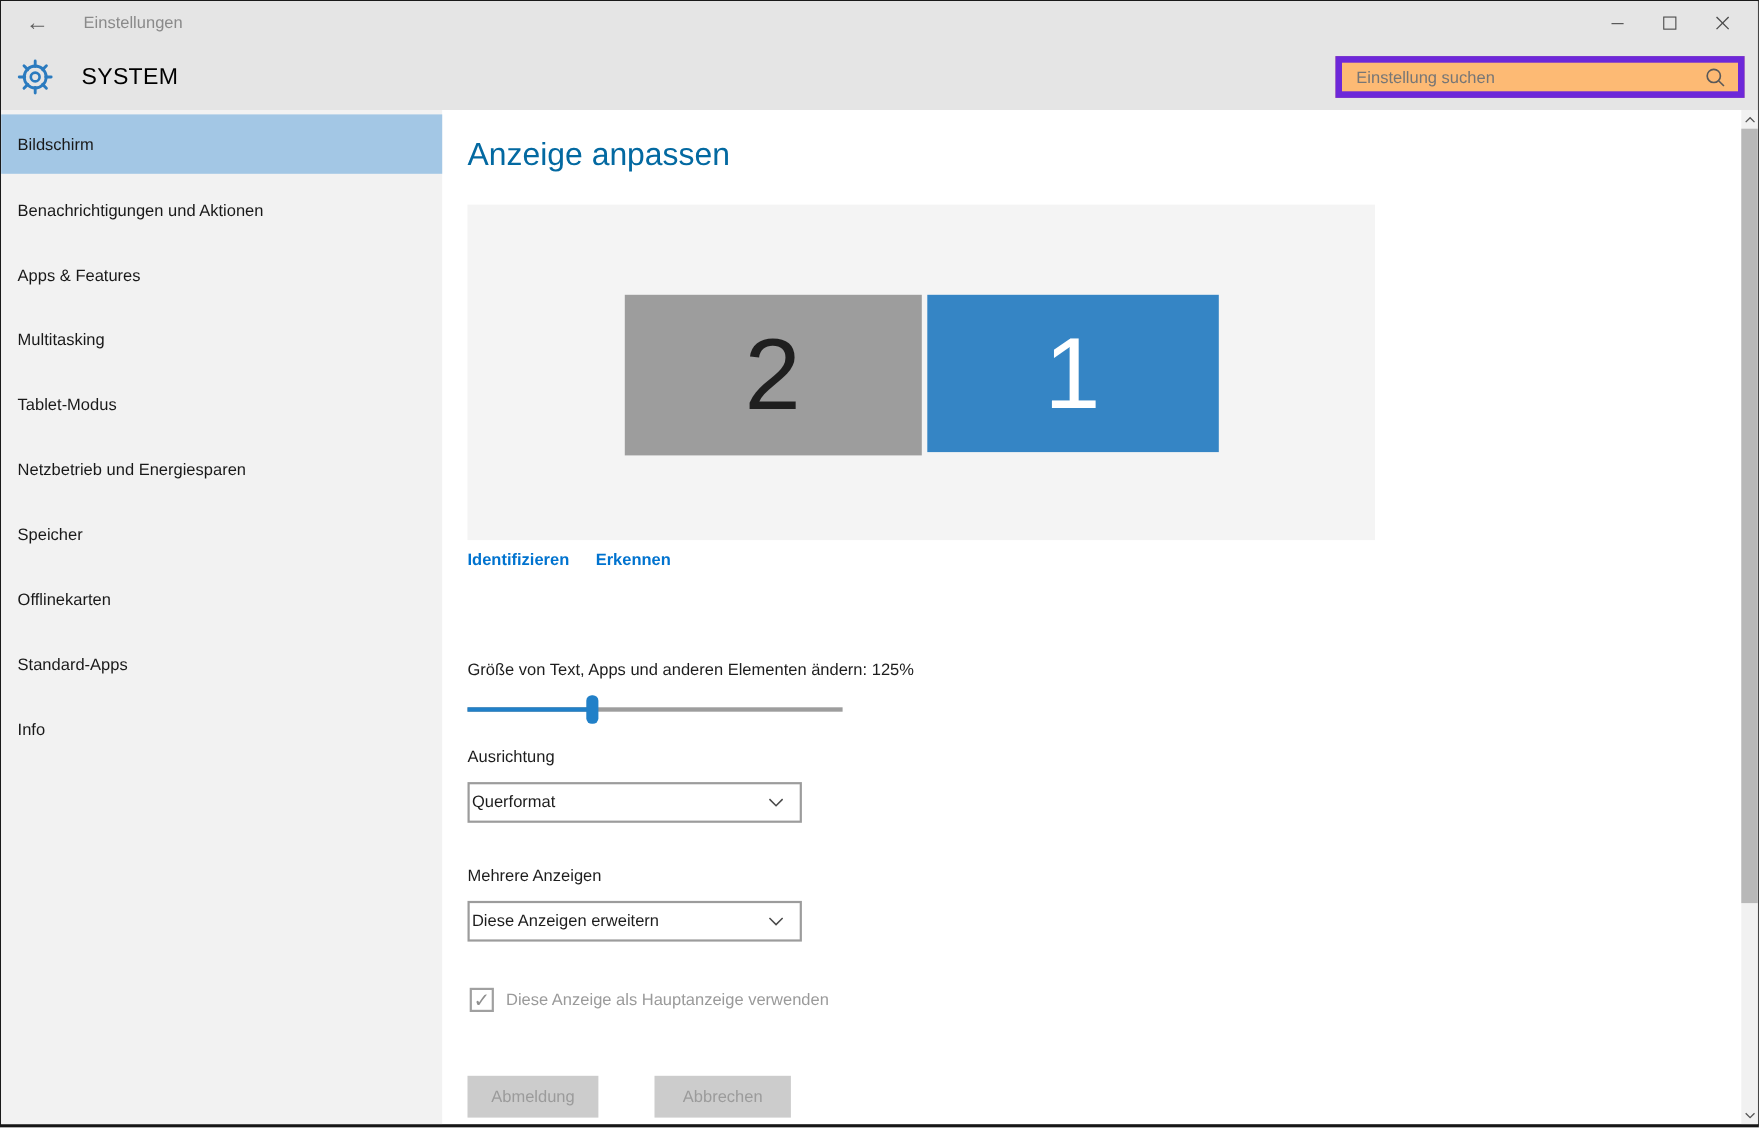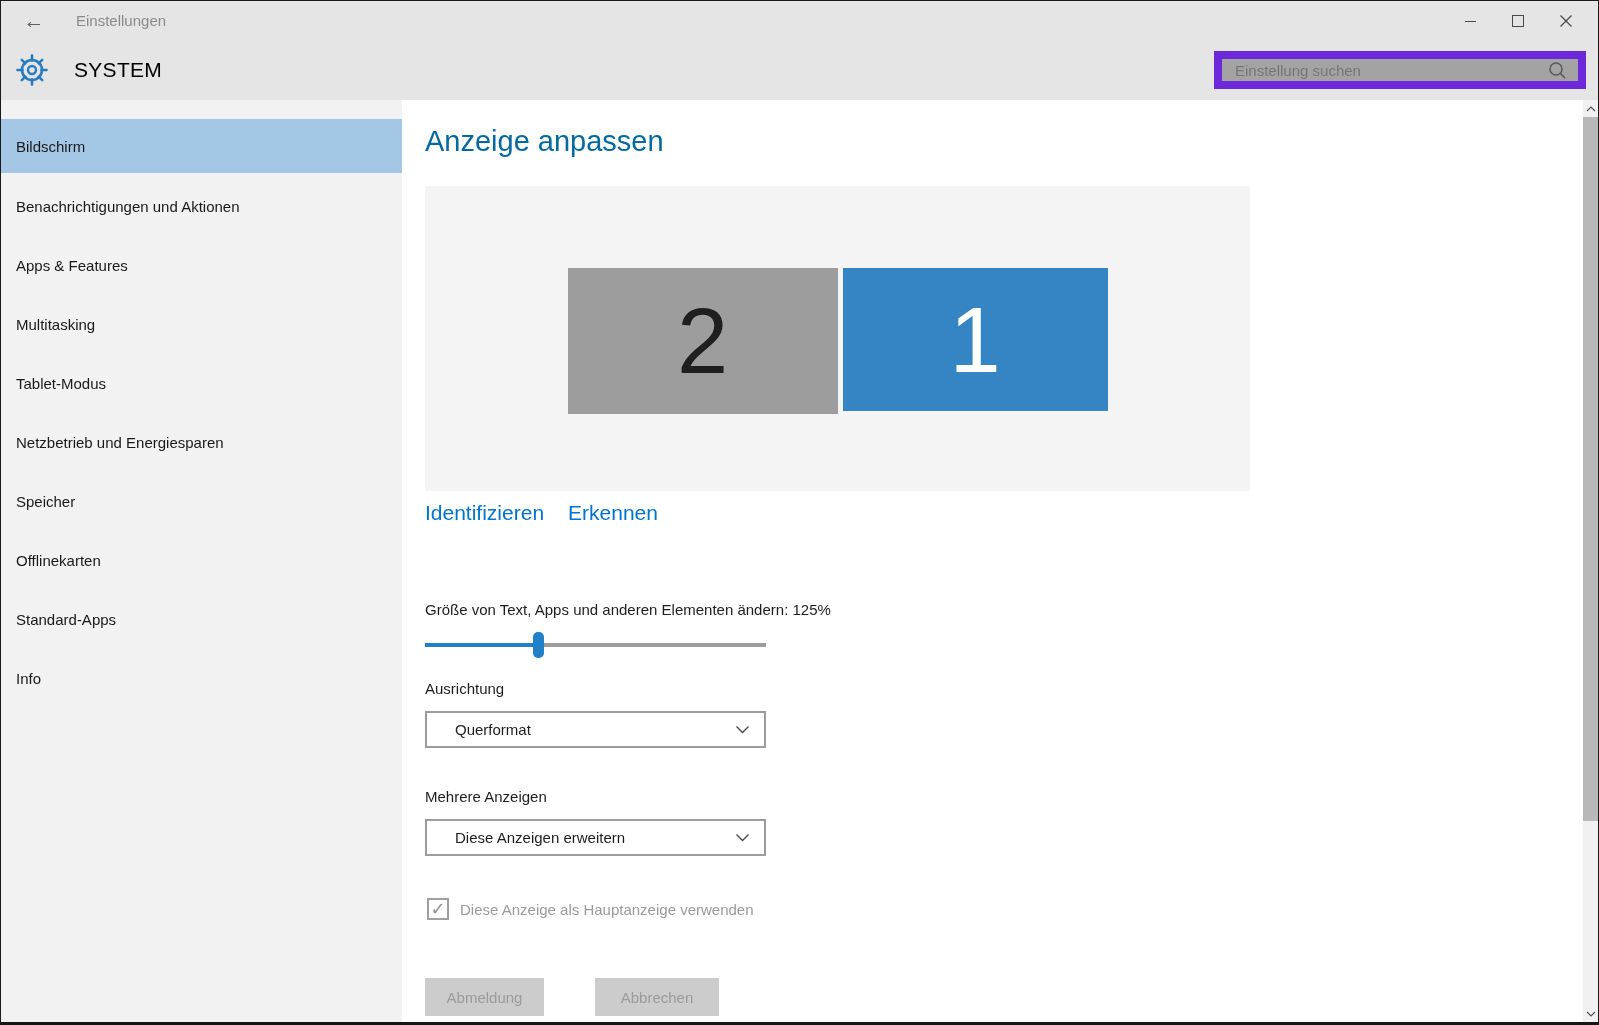--- a/index.html
+++ b/index.html
@@ -13,53 +13,53 @@
   .back-arrow{position:absolute;left:18px;top:6px;width:30px;height:28px;
     font-size:21px;color:#5f5f5f;display:flex;align-items:center;justify-content:center;cursor:default;}
   .titlebar-title{position:absolute;left:75px;top:11px;font-size:15px;color:#8a8a8a;}
   .win-controls{position:absolute;right:8px;top:0;display:flex;}
   .win-btn{width:48px;height:40px;display:flex;align-items:center;justify-content:center;}
   .glyph-min{width:11px;height:1px;background:#4a4a4a;}
   .glyph-max{width:10px;height:10px;border:1px solid #4a4a4a;}
   .gear{position:absolute;left:13px;top:51px;}
   .app-section{position:absolute;left:73px;top:57px;font-size:21px;color:#000;letter-spacing:.3px;}
   .search-box{position:absolute;left:1213px;top:50px;width:372px;height:38px;box-sizing:border-box;
-    border:8px solid #6d28d9;background:#a3a3a3;display:flex;align-items:center;}
+    border:6px solid #6d28d9;background:#fdba74;display:flex;align-items:center;}
   .search-input{flex:1;border:none;outline:none;background:transparent;
     font-family:inherit;font-size:15px;color:#2a2a2a;padding:0 0 0 13px;}
   .search-input::placeholder{color:#767676;opacity:1;}
   .search-icon{margin-right:11px;display:flex;}
   
   .sidebar{position:absolute;left:0;top:99px;bottom:0;width:401px;background:#f2f2f2;}
   .side-item{height:59px;display:flex;align-items:center;padding-left:15px;font-size:15px;color:#191919;}
-  .side-item.selected{height:54px;margin-top:19px;background:#a3c7e5;}
+  .side-item.selected{height:54px;margin-top:4px;background:#a3c7e5;}
   .side-item.first-normal{margin-top:4px;}
   
   .main-title{position:absolute;left:424px;top:124px;font-size:29px;font-weight:300;color:#0369a1;}
   .preview-panel{position:absolute;left:424px;top:185px;width:825px;height:305px;background:#f4f4f4;}
   .monitors{display:flex;justify-content:center;align-items:flex-start;gap:5px;padding-top:82px;}
   .monitor{display:flex;align-items:center;justify-content:center;
     font-weight:200;font-size:92px;line-height:1;}
   .monitor-2{width:270px;height:146px;background:#9d9d9d;color:#1f1f1f;}
   .monitor-1{width:265px;height:143px;background:#3585c5;color:#ffffff;}
-  .links-row{position:absolute;left:424px;top:500px;display:flex;gap:24px;font-size:21px;}
+  .links-row{position:absolute;left:424px;top:500px;display:flex;gap:24px;font-size:15px;font-weight:bold;}
   .link{color:#0073cf;}
   .warning-row{position:absolute;left:424px;top:551px;width:825px;display:flex;
     justify-content:space-between;font-size:15px;}
   .warning-text{color:#c75029;}
   .warning-action{color:#848484;}
   .scale-label{position:absolute;left:424px;top:600px;font-size:15px;color:#1d1d1d;}
   .slider{position:absolute;left:424px;top:631px;width:341px;height:26px;}
   .slider-track{position:absolute;left:0;top:11px;width:100%;height:4px;background:#9d9d9d;}
   .slider-fill{position:absolute;left:0;top:11px;width:114px;height:4px;background:#2180c8;}
   .slider-thumb{position:absolute;left:108px;top:0;width:11px;height:26px;border-radius:5px;background:#2180c8;}
   .field-label{position:absolute;left:424px;font-size:15px;color:#1d1d1d;}
-  .dropdown{position:absolute;left:424px;width:341px;height:37px;box-sizing:border-box;
+  .dropdown{position:absolute;left:424px;width:304px;height:37px;box-sizing:border-box;
     border:2px solid #9c9c9c;background:#fff;display:flex;align-items:center;justify-content:space-between;
-    padding:0 14px 0 28px;font-size:15px;color:#1d1d1d;}
+    padding:0 14px 0 2px;font-size:15px;color:#1d1d1d;}
   .checkbox-row{position:absolute;left:426px;top:897px;display:flex;align-items:center;gap:11px;}
   .checkbox{width:22px;height:22px;box-sizing:border-box;border:2px solid #a0a0a0;background:#fff;
     display:flex;align-items:center;justify-content:center;font-size:18px;color:#8f8f8f;}
   .checkbox-label{font-size:15px;color:#9a9a9a;}
   .btn{position:absolute;top:977px;height:38px;background:#cccccc;color:#9b9b9b;font-size:15px;
     display:flex;align-items:center;justify-content:center;}
   .btn-apply{left:424px;width:119px;}
   .btn-cancel{left:570px;width:124px;margin-left:24px;}
   
   .scrollbar{position:absolute;left:1582px;top:99px;bottom:0;width:16px;background:#f1f1f1;}

